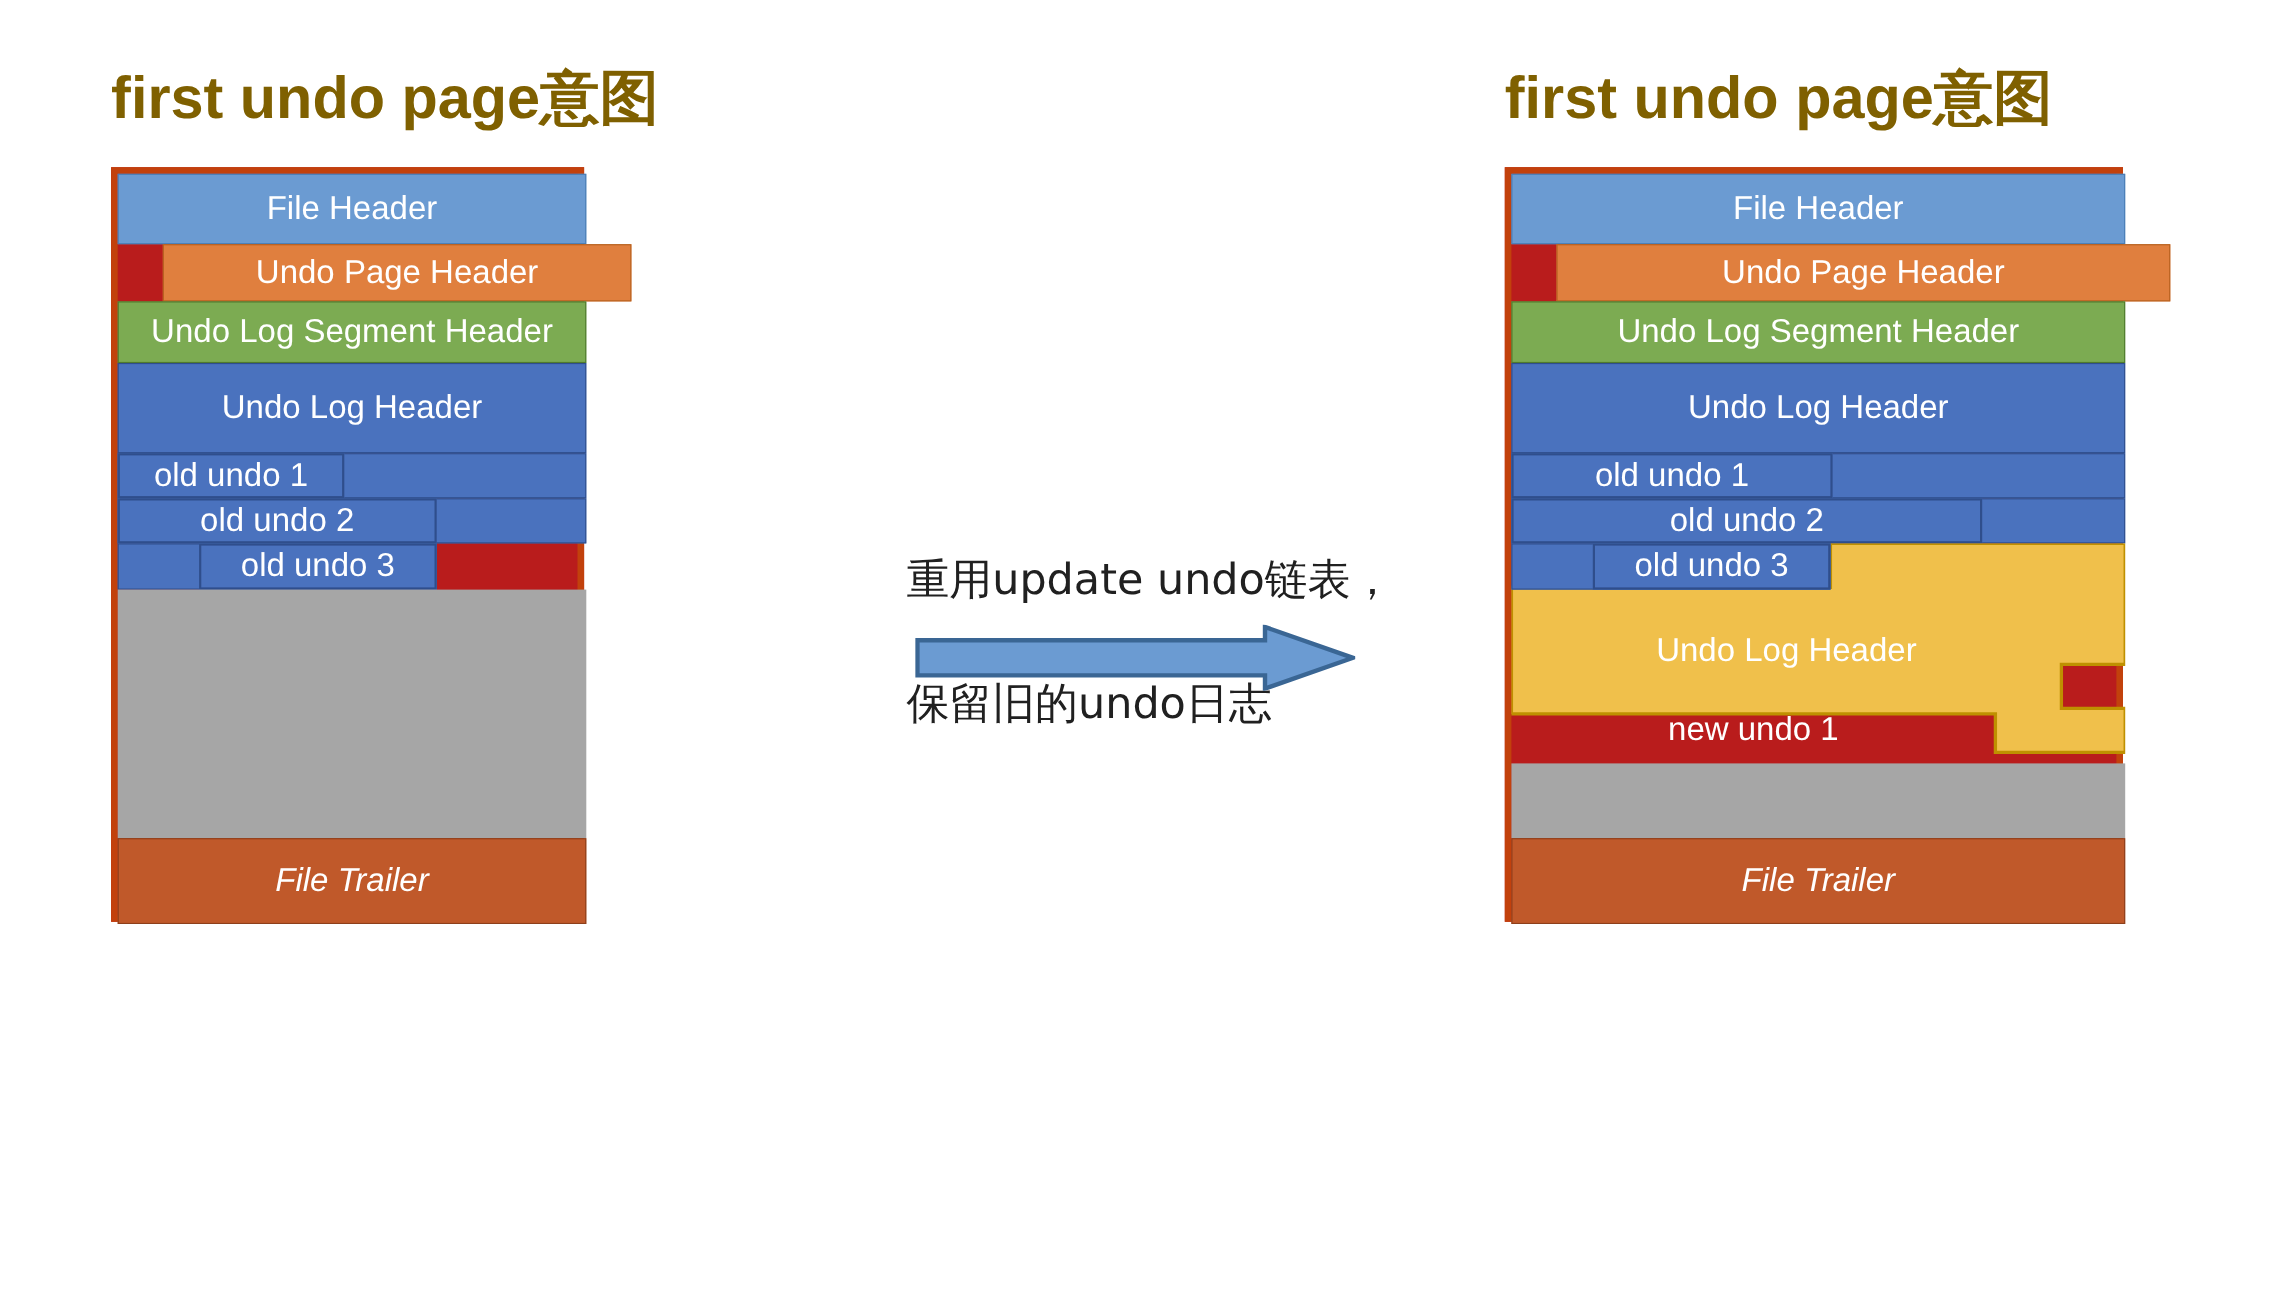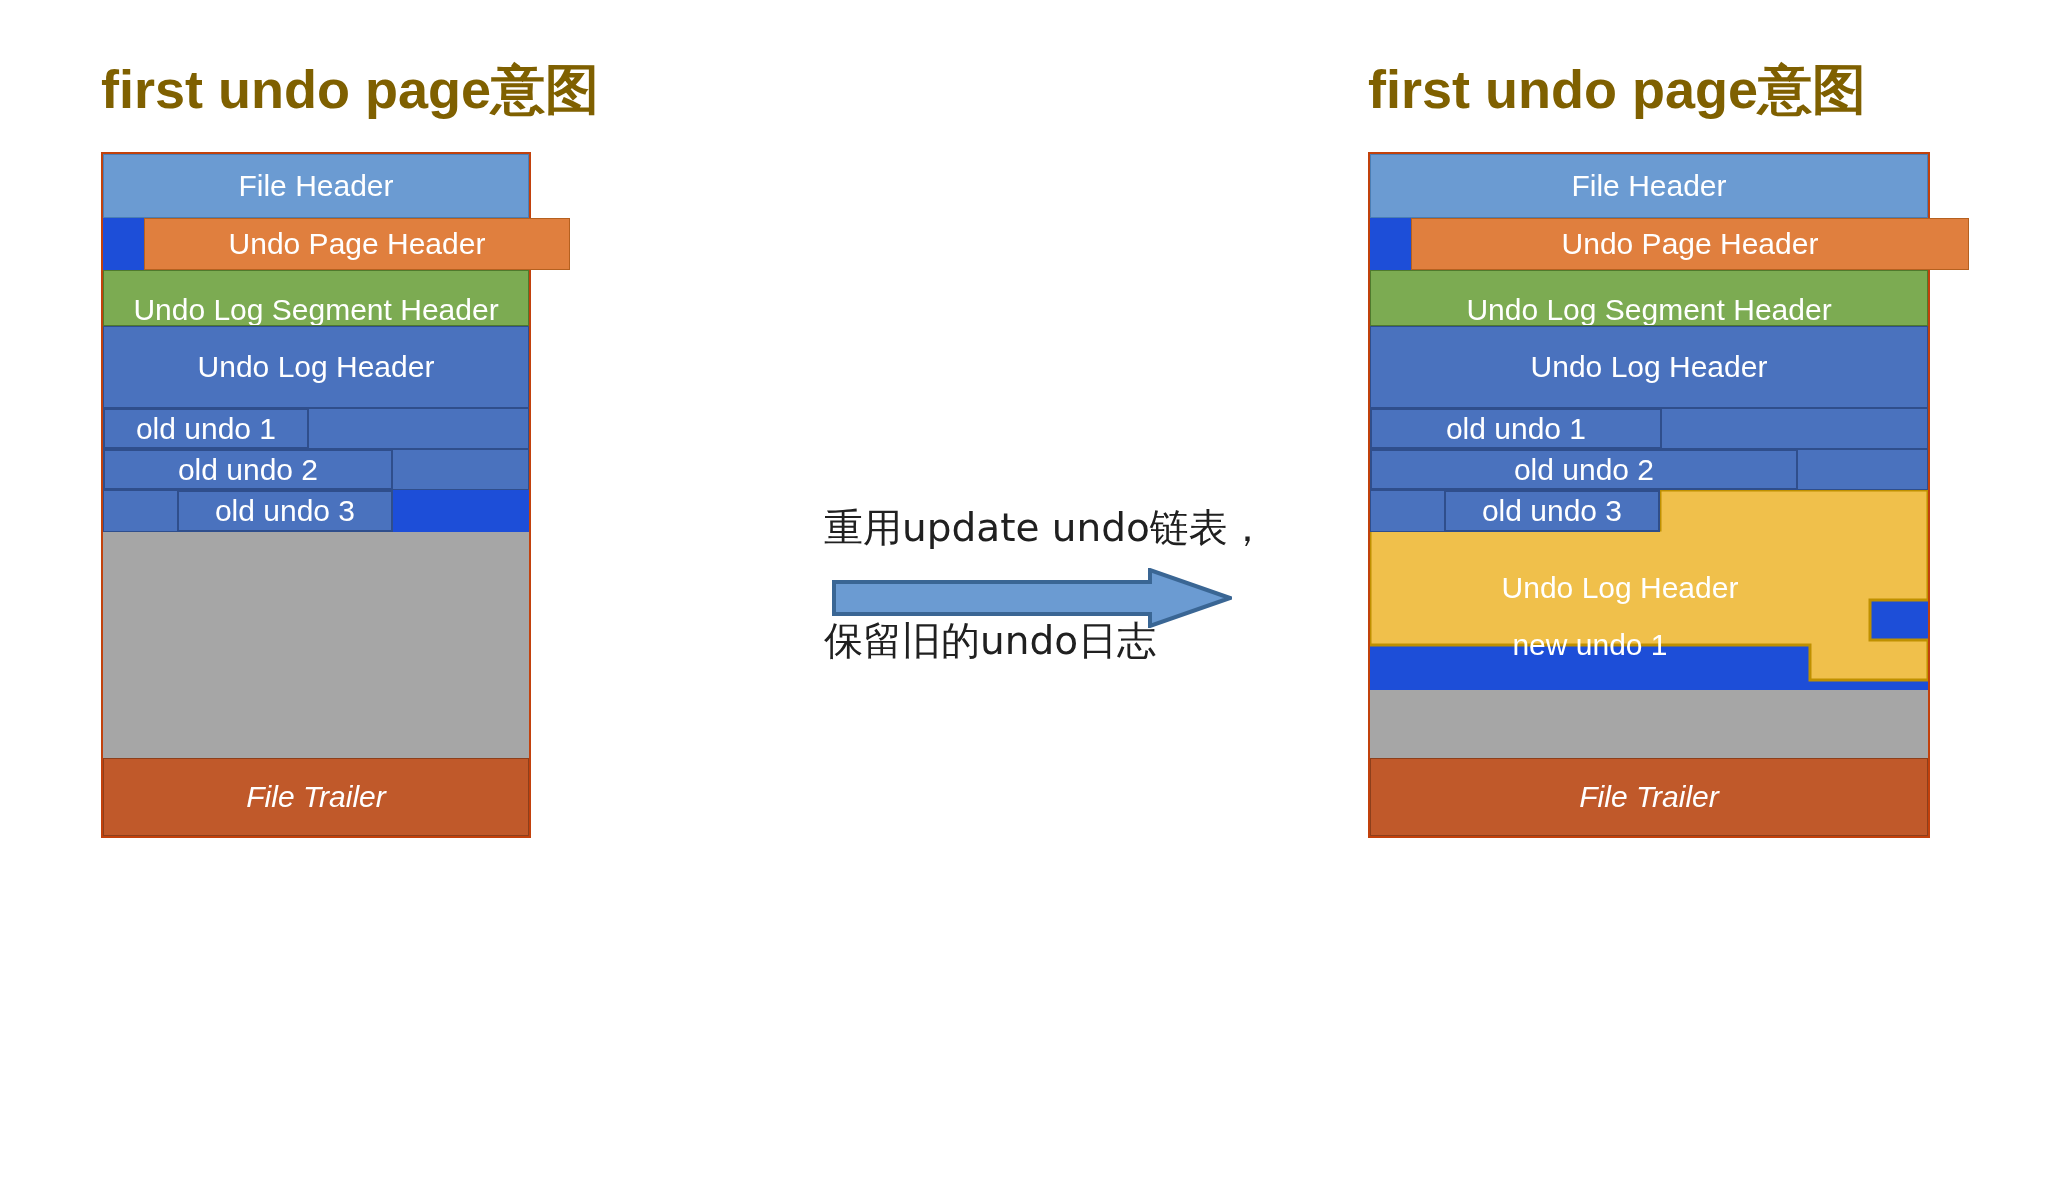--- a/index.html
+++ b/index.html
@@ -18,38 +18,38 @@
     letter-spacing:0px;
     white-space:nowrap;
     line-height:1;
   }
   #title-left{left:101px;top:62px;}
   #title-right{left:1368px;top:62px;}
 
   .panel{
     position:absolute;
     box-sizing:border-box;
-    border:2px solid #c2410c;
-    background:#1d4ed8;
+    border:6px solid #c2410c;
+    background:#b91c1c;
   }
   .band{
     position:absolute;
     box-sizing:border-box;
     display:flex;
     align-items:center;
     justify-content:center;
     color:#ffffff;
     font-size:30px;
     line-height:1;
     white-space:nowrap;
     overflow:hidden;
   }
   .b-fileheader{background:#6b9bd2;border:1px solid #4a7eb5;}
   .b-pageheader{background:#e07f3e;border:1px solid #b5601f;margin-left:41px;}
-  .b-segheader{background:#7cab52;border:1px solid #4f7a2d;align-items:flex-end;}
+  .b-segheader{background:#7cab52;border:1px solid #4f7a2d;}
   .b-logheader{background:#4a72be;border:1px solid #2f4e8c;}
   .b-gray{background:#a6a6a6;border:1px solid #9a9a9a;}
   .b-trailer{background:#c0592a;border:1px solid #8d3f1b;font-style:italic;}
 
   .undo-slot{
     position:absolute;
     box-sizing:border-box;
     background:#4a72be;
     border:1px solid #2f4e8c;
   }
@@ -172,21 +172,21 @@
 
     <div class="undo-slot" style="left:0px;top:336px;width:290px;height:42px;"></div>
     <div class="undo-chip" style="left:74px;top:336px;width:216px;height:42px;">
       <span>old undo 3</span>
     </div>
 
     <div class="band" style="left:0px;top:378px;width:500px;height:112px;background:transparent;border:none;">
       <span>Undo Log Header</span>
     </div>
 
-    <div class="band" style="left:0px;top:468px;width:440px;height:46px;background:transparent;border:none;">
+    <div class="band" style="left:0px;top:483px;width:440px;height:46px;background:transparent;border:none;">
       <span>new undo 1</span>
     </div>
 
     <div class="band b-gray" style="left:0px;top:536px;width:558px;height:68px;border:none;"></div>
 
     <div class="band b-trailer" style="left:0px;top:604px;width:558px;height:78px;">
       <span>File Trailer</span>
     </div>
   </div>
 

